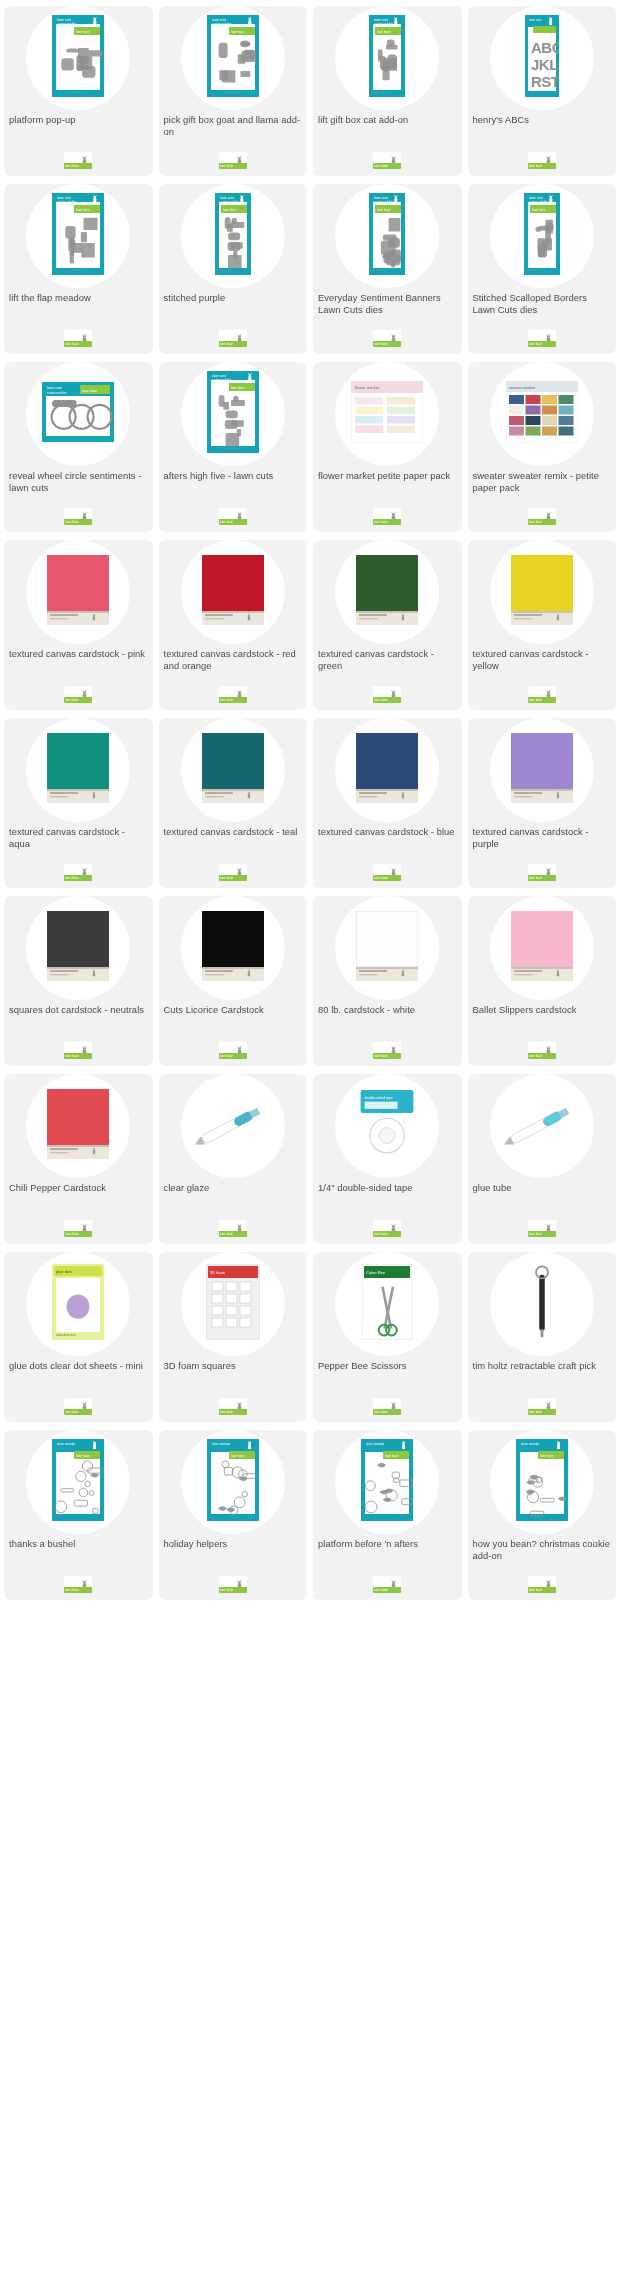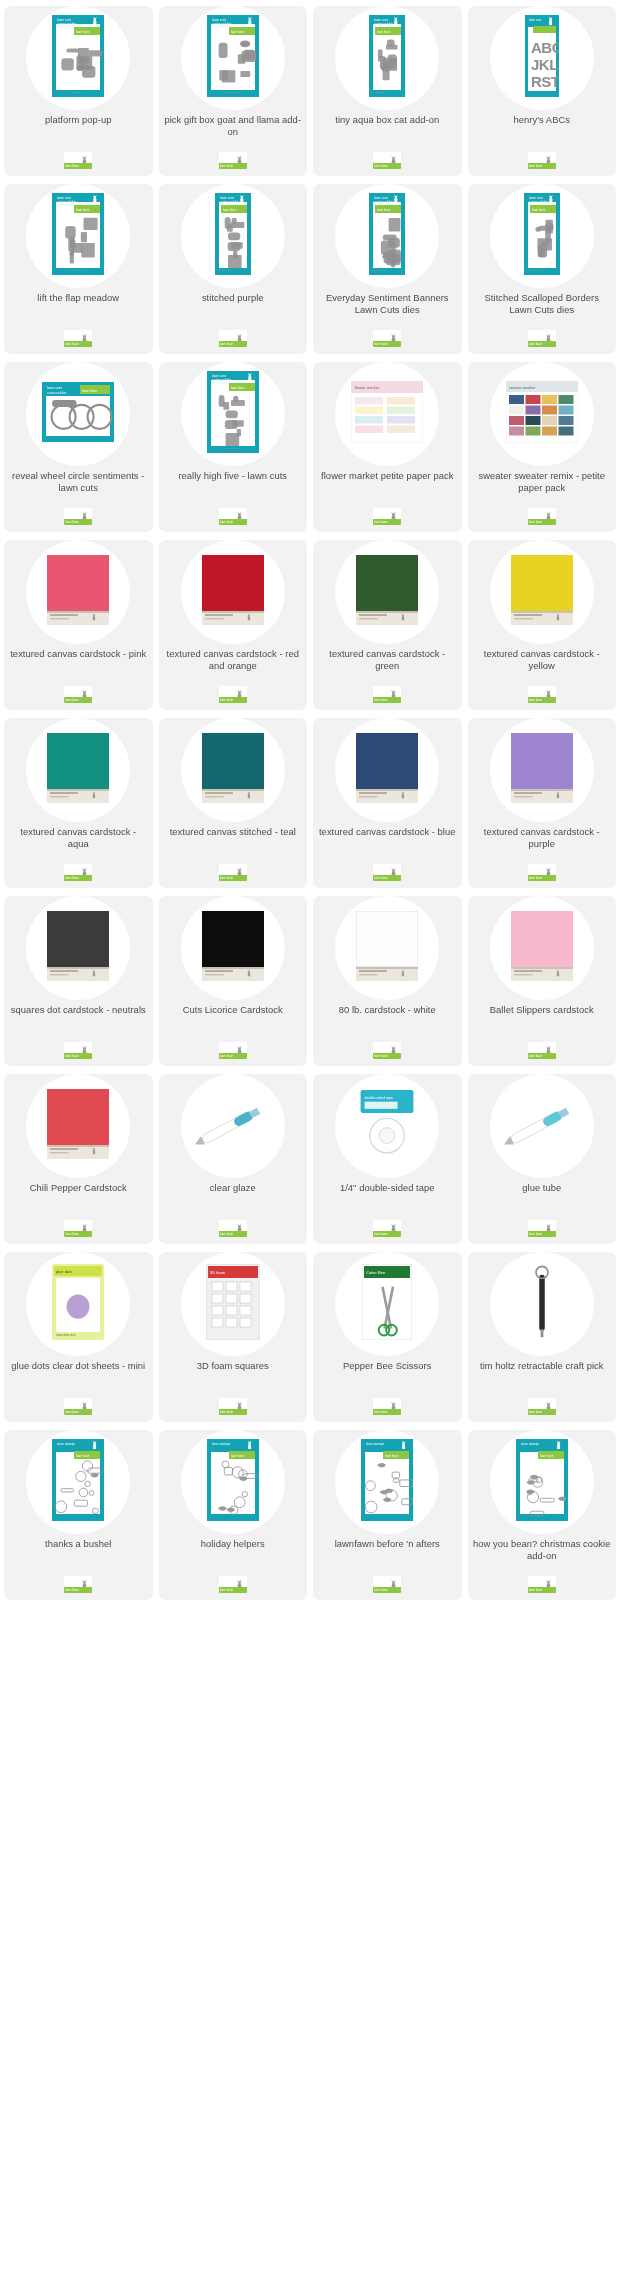--- a/index.html
+++ b/index.html
@@ -45,21 +45,20 @@
   }
   .thumb {
     position: relative;
     z-index: 2;
     display: block;
   }
   .title {
     margin-top: 5px;
     width: 100%;
     padding: 0 5px;
-    text-align: center;
     font-size: 9.4px;
     line-height: 11.5px;
     color: #4b4b4b;
     letter-spacing: 0.05px;
   }
   .brand {
     position: absolute;
     bottom: 7px;
     left: 50%;
     transform: translateX(-50%);
@@ -214,21 +213,21 @@
               <rect x="6.9" y="25.5" width="8.2" height="8.9" rx="3" fill="#8f8f8f" opacity="0.85"></rect>
               <rect x="4.8" y="21.0" width="8.1" height="6.1" rx="3" fill="#8f8f8f" opacity="0.85"></rect>
               <rect x="13.0" y="9.8" width="11.5" height="4.6" rx="1" fill="#8f8f8f" opacity="0.85"></rect>
               <rect x="13.9" y="4.6" width="7.8" height="6.8" rx="3" fill="#8f8f8f" opacity="0.85"></rect>
               <rect x="9.6" y="29.6" width="7.0" height="15.7" rx="1" fill="#8f8f8f" opacity="0.85"></rect>
               <rect x="9.5" y="23.0" width="14.6" height="12.8" rx="1" fill="#8f8f8f" opacity="0.85"></rect>
             </g>
             <text x="2" y="78" font-size="2.4" fill="#9a9a9a" font-family="Liberation Sans">lawnfawn.com</text>
           </svg></span>
       </div>
-      <div class="title">tiny aqua box cat add-on</div>
+      <div class="title">lift gift box cat add-on</div>
       <div class="brand">
         <span class="fawn"><svg width="9" height="11.700000000000001" viewBox="0 0 10 13">
             <path d="M3 13 L3 7 Q3 5 5 5 Q7 5 7 7 L7 13 Z" fill="#9a9a9a"></path>
             <path d="M4.2 5.2 Q4 2.5 3 1.2" stroke="#9a9a9a" stroke-width="0.7" fill="none"></path>
             <path d="M5.8 5.2 Q6 2.5 7 1.2" stroke="#9a9a9a" stroke-width="0.7" fill="none"></path>
             <circle cx="5" cy="4" r="1.5" fill="#9a9a9a"></circle>
           </svg></span>
         <span class="bar">
           <span class="txt">lawn fawn</span>
         </span>
@@ -509,21 +508,21 @@
               <rect x="20.0" y="9.1" width="13.9" height="5.9" rx="1" fill="#8f8f8f" opacity="0.85"></rect>
               <rect x="22.1" y="4.8" width="5.4" height="6.0" rx="3" fill="#8f8f8f" opacity="0.85"></rect>
               <rect x="7.7" y="4.0" width="5.8" height="12.0" rx="3" fill="#8f8f8f" opacity="0.85"></rect>
               <rect x="12.3" y="11.1" width="5.8" height="7.6" rx="1" fill="#8f8f8f" opacity="0.85"></rect>
               <rect x="13.8" y="28.9" width="12.7" height="9.2" rx="3" fill="#8f8f8f" opacity="0.85"></rect>
               <rect x="25.7" y="37.9" width="4.3" height="7.4" rx="1" fill="#8f8f8f" opacity="0.85"></rect>
             </g>
             <text x="18" y="78" font-size="2.4" fill="#9a9a9a" font-family="Liberation Sans">lawnfawn.com</text>
           </svg></span>
       </div>
-      <div class="title">really high five - lawn cuts</div>
+      <div class="title">afters high five - lawn cuts</div>
       <div class="brand">
         <span class="fawn"><svg width="9" height="11.700000000000001" viewBox="0 0 10 13">
             <path d="M3 13 L3 7 Q3 5 5 5 Q7 5 7 7 L7 13 Z" fill="#9a9a9a"></path>
             <path d="M4.2 5.2 Q4 2.5 3 1.2" stroke="#9a9a9a" stroke-width="0.7" fill="none"></path>
             <path d="M5.8 5.2 Q6 2.5 7 1.2" stroke="#9a9a9a" stroke-width="0.7" fill="none"></path>
             <circle cx="5" cy="4" r="1.5" fill="#9a9a9a"></circle>
           </svg></span>
         <span class="bar">
           <span class="txt">lawn fawn</span>
         </span>
@@ -769,21 +768,21 @@
             <g transform="translate(44,58) scale(0.65)">
               <svg width="9" height="11.700000000000001" viewBox="0 0 10 13">
                 <path d="M3 13 L3 7 Q3 5 5 5 Q7 5 7 7 L7 13 Z" fill="#9a9a9a"></path>
                 <path d="M4.2 5.2 Q4 2.5 3 1.2" stroke="#9a9a9a" stroke-width="0.7" fill="none"></path>
                 <path d="M5.8 5.2 Q6 2.5 7 1.2" stroke="#9a9a9a" stroke-width="0.7" fill="none"></path>
                 <circle cx="5" cy="4" r="1.5" fill="#9a9a9a"></circle>
               </svg>
             </g>
           </svg></span>
       </div>
-      <div class="title">textured canvas stitched - teal</div>
+      <div class="title">textured canvas cardstock - teal</div>
       <div class="brand">
         <span class="fawn"><svg width="9" height="11.700000000000001" viewBox="0 0 10 13">
             <path d="M3 13 L3 7 Q3 5 5 5 Q7 5 7 7 L7 13 Z" fill="#9a9a9a"></path>
             <path d="M4.2 5.2 Q4 2.5 3 1.2" stroke="#9a9a9a" stroke-width="0.7" fill="none"></path>
             <path d="M5.8 5.2 Q6 2.5 7 1.2" stroke="#9a9a9a" stroke-width="0.7" fill="none"></path>
             <circle cx="5" cy="4" r="1.5" fill="#9a9a9a"></circle>
           </svg></span>
         <span class="bar">
           <span class="txt">lawn fawn</span>
         </span>
@@ -1309,21 +1308,21 @@
               <circle cx="6.1" cy="47.0" r="5.9" fill="none" stroke="#8f8f8f" stroke-width="0.8"></circle>
               <path d="M12.0,5.1 q5,-4 9,0 q-4,5 -9,0 Z" fill="#9a9a9a"></path>
               <circle cx="5.4" cy="25.7" r="4.9" fill="none" stroke="#8f8f8f" stroke-width="0.8"></circle>
               <rect x="34.8" y="19.9" width="13.0" height="6.6" rx="1.5" fill="none" stroke="#8f8f8f" stroke-width="0.8"></rect>
               <path d="M19.4,30.6 q5,-4 9,0 q-4,5 -9,0 Z" fill="#9a9a9a"></path>
               <path d="M14.5,32.0 q5,-4 9,0 q-4,5 -9,0 Z" fill="#9a9a9a"></path>
               <rect x="28.3" y="18.7" width="5.9" height="3.7" rx="1.5" fill="none" stroke="#8f8f8f" stroke-width="0.8"></rect>
             </g>
           </svg></span>
       </div>
-      <div class="title">lawnfawn before 'n afters</div>
+      <div class="title">platform before 'n afters</div>
       <div class="brand">
         <span class="fawn"><svg width="9" height="11.700000000000001" viewBox="0 0 10 13">
             <path d="M3 13 L3 7 Q3 5 5 5 Q7 5 7 7 L7 13 Z" fill="#9a9a9a"></path>
             <path d="M4.2 5.2 Q4 2.5 3 1.2" stroke="#9a9a9a" stroke-width="0.7" fill="none"></path>
             <path d="M5.8 5.2 Q6 2.5 7 1.2" stroke="#9a9a9a" stroke-width="0.7" fill="none"></path>
             <circle cx="5" cy="4" r="1.5" fill="#9a9a9a"></circle>
           </svg></span>
         <span class="bar">
           <span class="txt">lawn fawn</span>
         </span>

